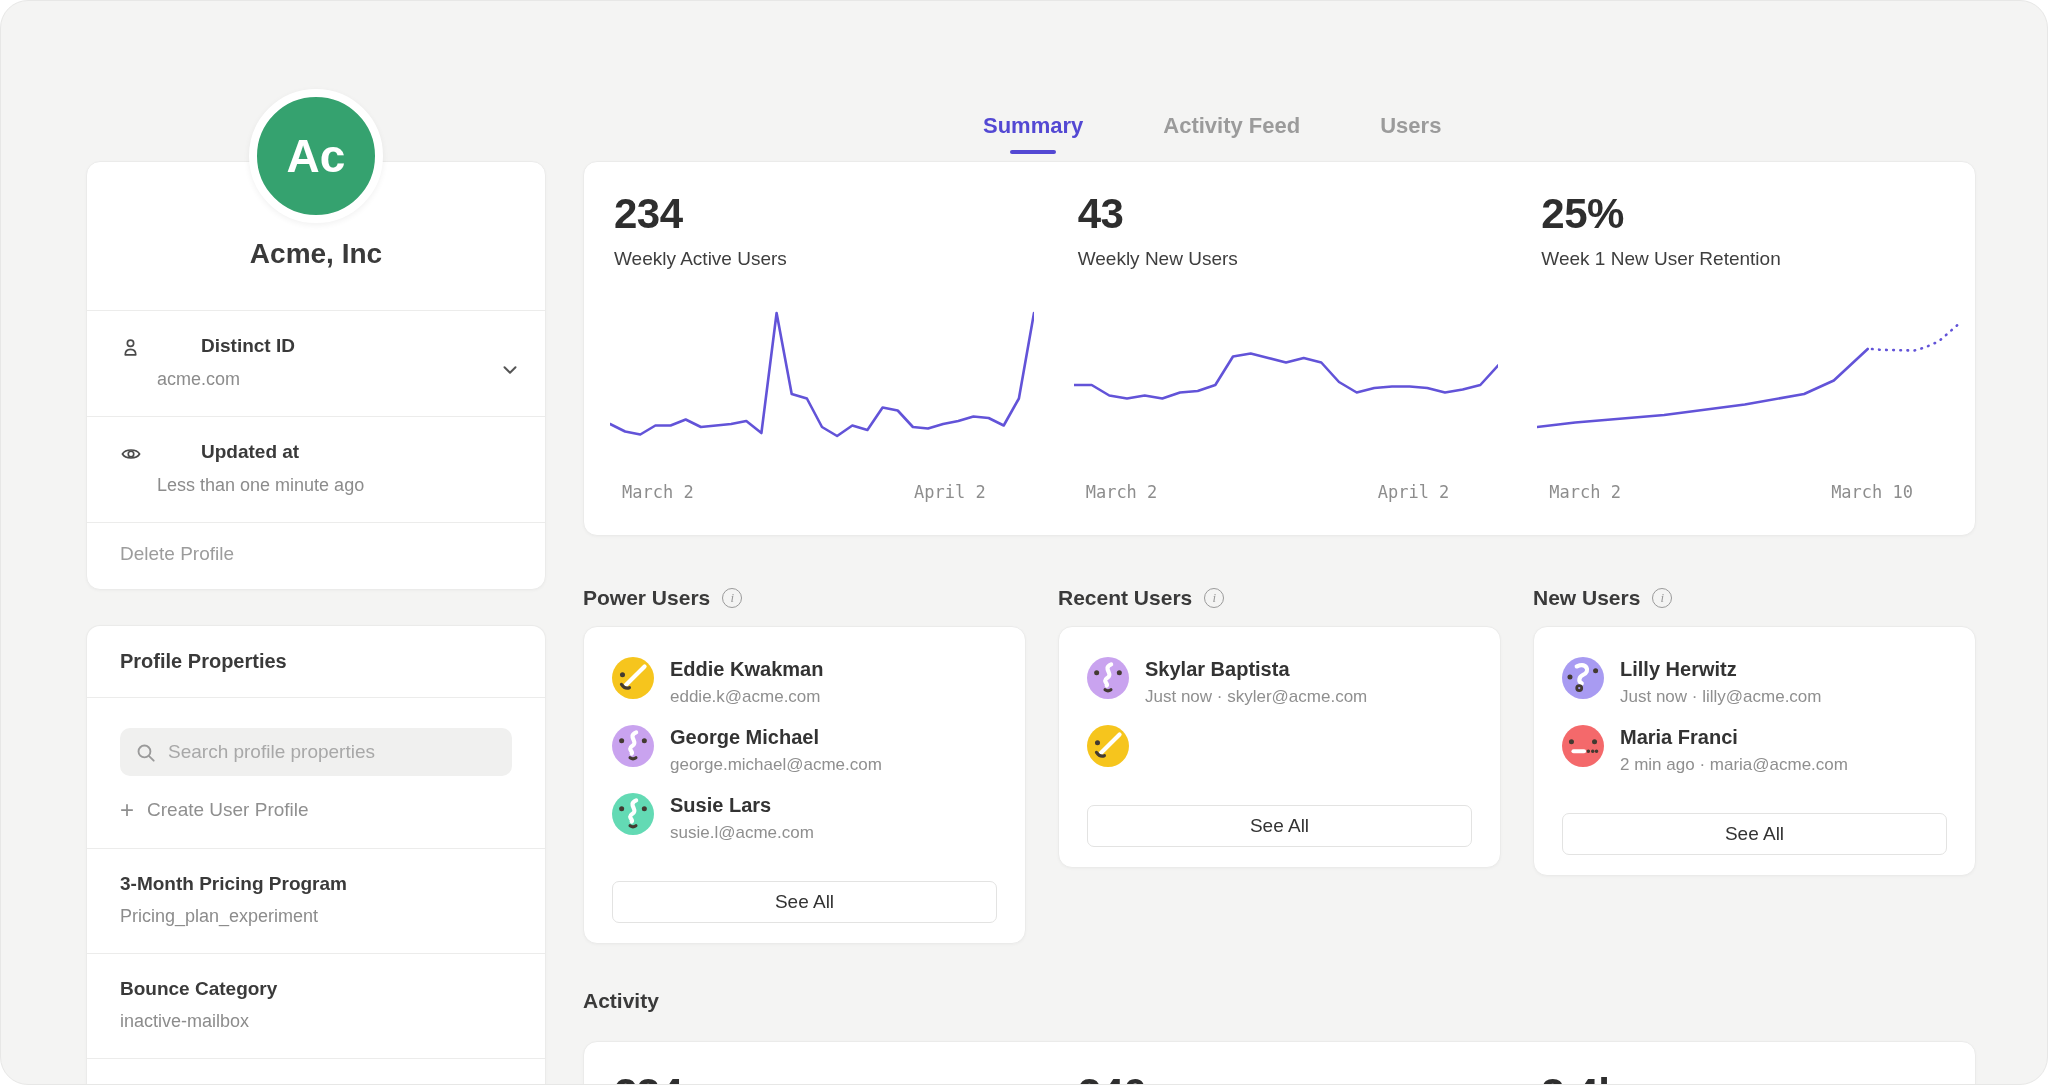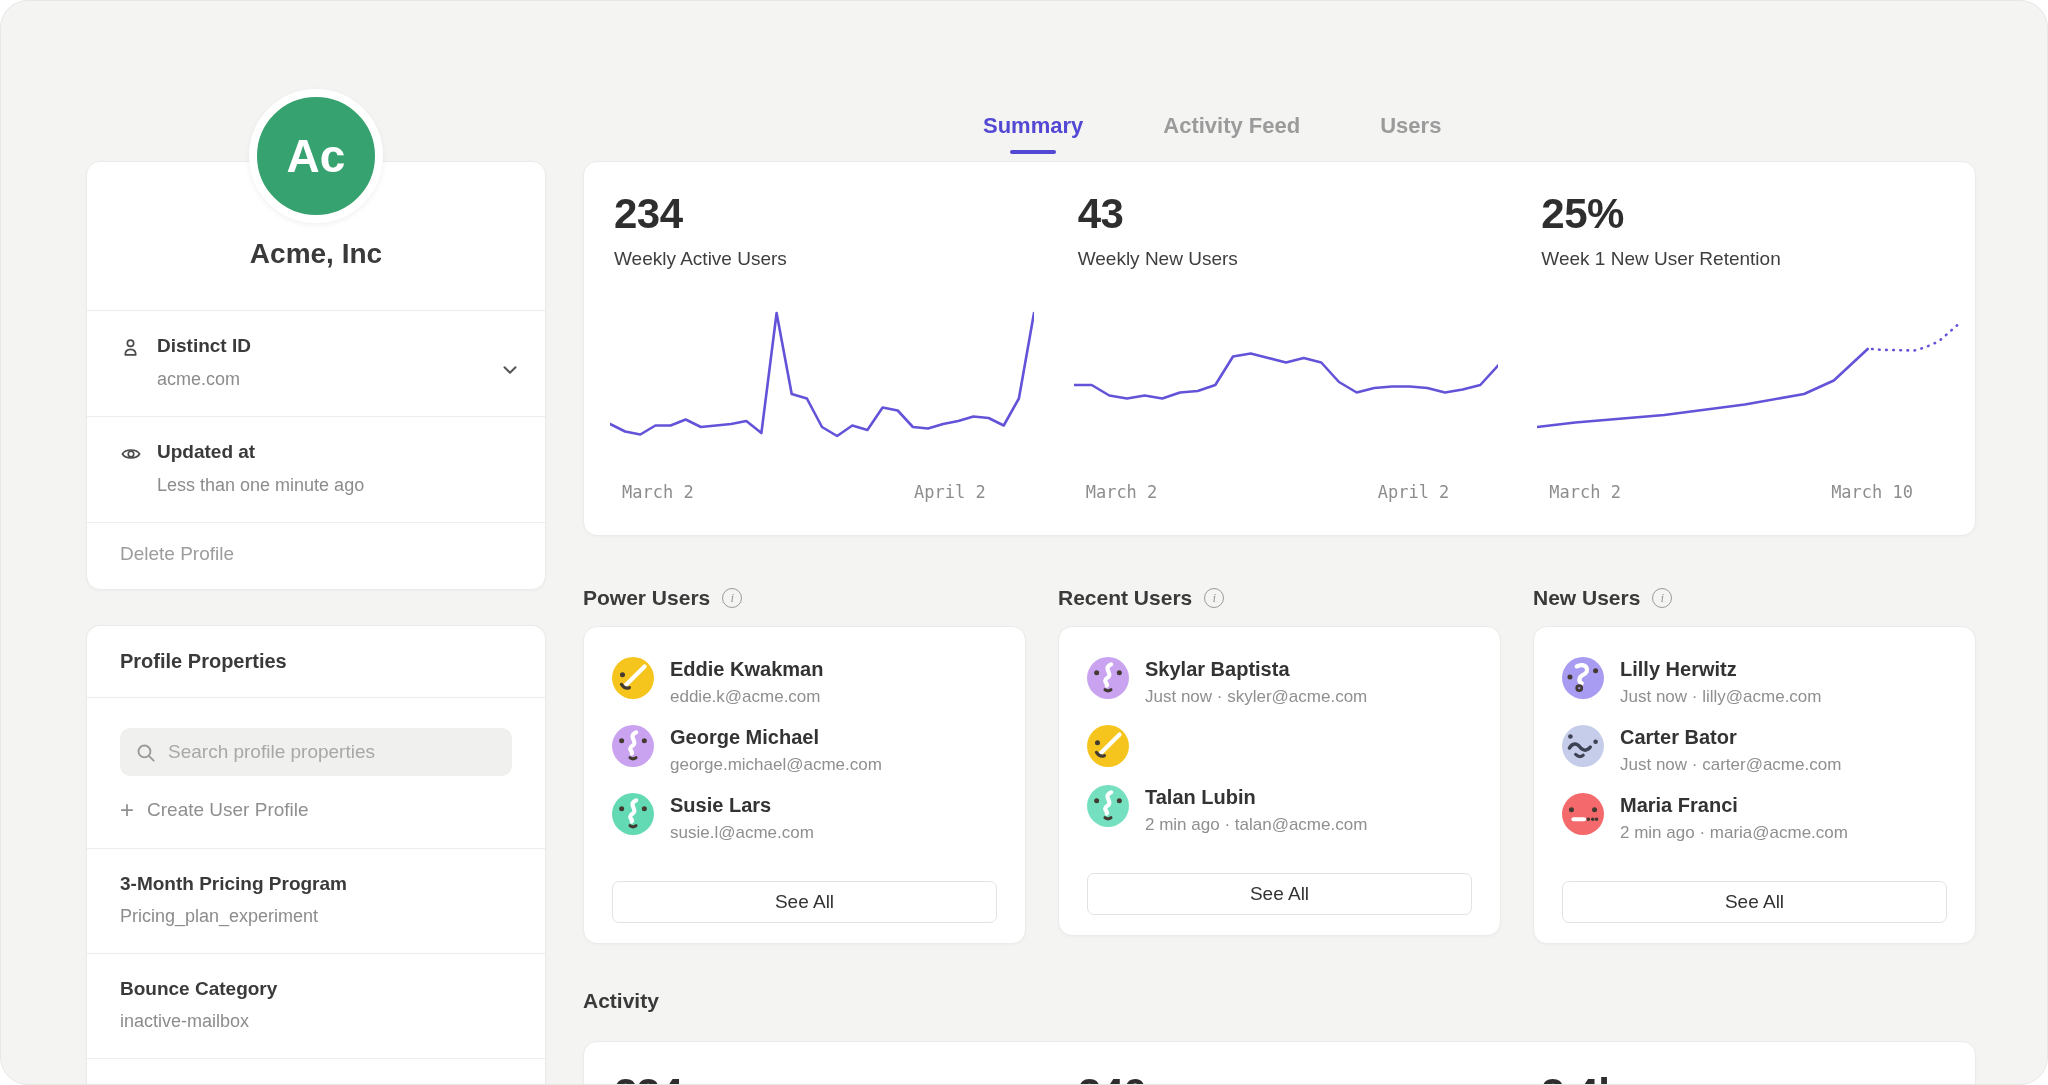--- a/index.html
+++ b/index.html
@@ -16,21 +16,21 @@
     box-shadow:0 2px 6px rgba(0,0,0,.06); }
   .card { background:#fff; border:1px solid #ebebea; border-radius:14px;
           box-shadow:0 1px 3px rgba(30,30,30,.03); }
   .profile-card { margin-top:-62px; position:relative; z-index:1; }
   .company-block { padding:76px 20px 40px; text-align:center; }
   .company-name { font-size:28px; font-weight:700; color:#3a3a3a; }
   .sect { border-top:1px solid #ececeb; }
   .field-row { position:relative; display:flex; gap:15px; padding:24px 33px 26px; }
   .field-icon { width:22px; padding-top:2px; color:#4a4a4a; flex:none; }
   .field-icon svg, .chevron svg { display:block; }
-  .field-label { font-size:19px; font-weight:700; color:#3a3a3a; }
+  .field-label { font-size:19px; font-weight:700; color:#3a3a3a;margin-left:44px; }
   .field-value { font-size:18px; color:#8c8c8c; margin-top:12px; }
   .chevron { position:absolute; right:24px; top:48px; color:#555; }
   .delete-row { padding:20px 33px 24px; font-size:19px; color:#9c9c9c; cursor:pointer; }
   .props-card { margin-top:35px; border-radius:14px 14px 0 0; border-bottom:none; }
   .props-title { padding:24px 33px; font-size:20px; font-weight:700; color:#3a3a3a; }
   .search-block { padding:30px 33px 0; }
   .search-box { position:relative; }
   .search-box svg { position:absolute; left:15px; top:14px; color:#9a9a9a; }
   .search-input { width:100%; height:48px; border:none; border-radius:10px;
     background:#f0f0ef; padding:0 16px 0 48px; font-size:19px;
@@ -289,34 +289,20 @@
           </div>
           <div class="user-row">
             <span class="user-avatar" style="background: rgb(246, 197, 29);">
               <svg viewBox="0 0 20 20" fill="none">
                 <circle cx="5" cy="8.5" r="1.2" fill="#433a31"></circle>
                 <path d="M6.5 13.5 L15.5 4.5" stroke="#ffffff" stroke-width="2" stroke-linecap="round"></path>
                 <path d="M4.5 13 q1.6 2.4 3.8 1.6" stroke="#433a31" stroke-width="1.5" stroke-linecap="round"></path>
               </svg>
             </span>
           </div>
-          <div class="user-row">
-            <span class="user-avatar" style="background: rgb(116, 224, 192);">
-              <svg viewBox="0 0 20 20" fill="none">
-                <circle cx="4.6" cy="7.5" r="1.2" fill="#433a31"></circle>
-                  <circle cx="15.4" cy="7.5" r="1.2" fill="#433a31"></circle>
-                <path d="M11.5 3.5 C7 5.5 13 8 9.6 10 C7.2 11.6 10.2 12.6 9.4 13.6" stroke="#ffffff" stroke-width="2" stroke-linecap="round"></path>
-                <path d="M8.6 15.6 q1.4 1 2.8 0" stroke="#433a31" stroke-width="1.5" stroke-linecap="round"></path>
-              </svg>
-            </span>
-            <div>
-              <div class="user-name">Talan Lubin</div>
-              <div class="user-detail">2 min ago · talan@acme.com</div>
-            </div>
-          </div>
           <button class="see-all-btn">See All</button>
         </div>
       </div>
 
       <div class="section-col">
         <div class="section-head">
           <span class="section-title">New Users</span>
           <span class="info-icon">i</span>
         </div>
         <div class="card user-card">
@@ -325,34 +311,20 @@
               <svg viewBox="0 0 20 20" fill="none">
                 <circle cx="3.8" cy="9.5" r="1.2" fill="#433a31"></circle>
                   <circle cx="16" cy="6.5" r="1.2" fill="#433a31"></circle>
                 <path d="M7 4.5 C12 2.5 13.5 7 10.2 8.4 C8 9.4 7.6 11.6 9.4 12.6" stroke="#ffffff" stroke-width="2" stroke-linecap="round"></path>
                 <circle cx="8.2" cy="14.8" r="1.2" stroke="#433a31" stroke-width="1.3"></circle>
               </svg>
             </span>
             <div>
               <div class="user-name">Lilly Herwitz</div>
               <div class="user-detail">Just now · lilly@acme.com</div>
-            </div>
-          </div>
-          <div class="user-row">
-            <span class="user-avatar" style="background: rgb(198, 205, 234);">
-              <svg viewBox="0 0 20 20" fill="none">
-                <circle cx="4" cy="5.5" r="1.1" fill="#3e4354"></circle>
-                  <circle cx="16" cy="8" r="1.1" fill="#3e4354"></circle>
-                <path d="M3.5 11 C5 8.5 7 8.5 8.5 10.5 C10 12.5 12 12.5 13.5 10.5" stroke="#3e4354" stroke-width="1.6" stroke-linecap="round"></path>
-                <path d="M6.5 14 q1.8 1.8 3.6 0.4" stroke="#3e4354" stroke-width="1.5" stroke-linecap="round"></path>
-              </svg>
-            </span>
-            <div>
-              <div class="user-name">Carter Bator</div>
-              <div class="user-detail">Just now · carter@acme.com</div>
             </div>
           </div>
           <div class="user-row">
             <span class="user-avatar" style="background: rgb(244, 105, 107);">
               <svg viewBox="0 0 20 20" fill="none">
                 <circle cx="4.5" cy="8" r="1.2" fill="#433a31"></circle>
                   <circle cx="15.5" cy="8" r="1.2" fill="#433a31"></circle>
                 <path d="M5.5 12.5 h5" stroke="#ffffff" stroke-width="2" stroke-linecap="round"></path>
                 <path d="M12.5 12.5 h0.1 M14.6 12.5 h0.1 M16.4 12.5 h0.1" stroke="#433a31" stroke-width="1.6" stroke-linecap="round"></path>
               </svg>

